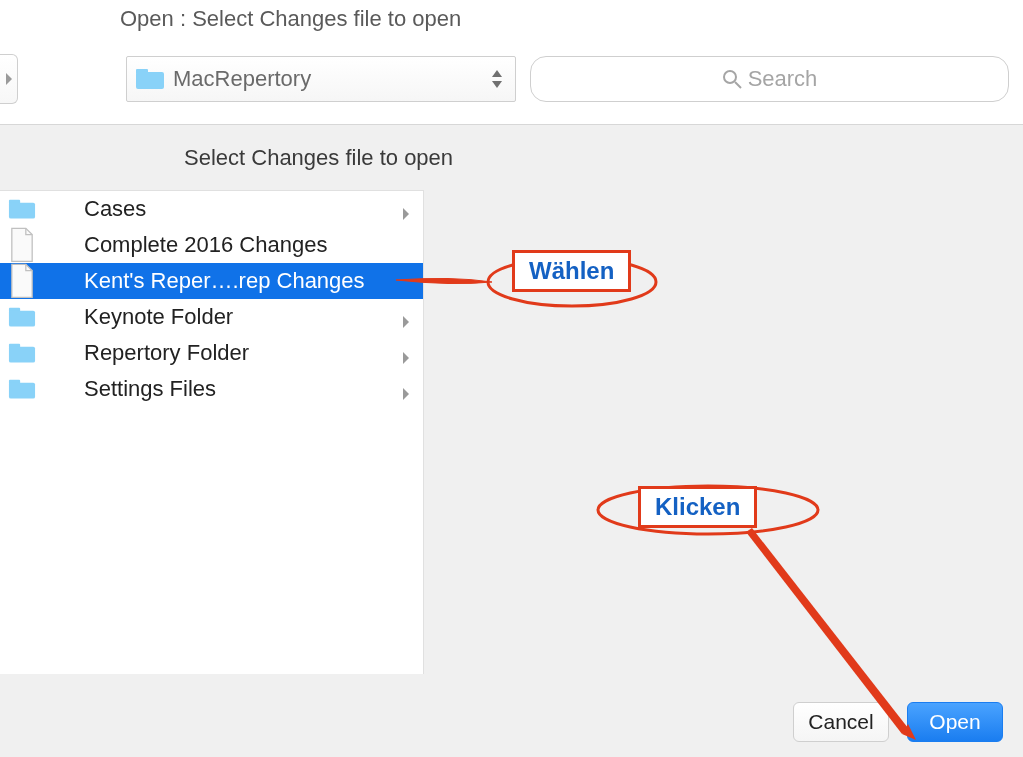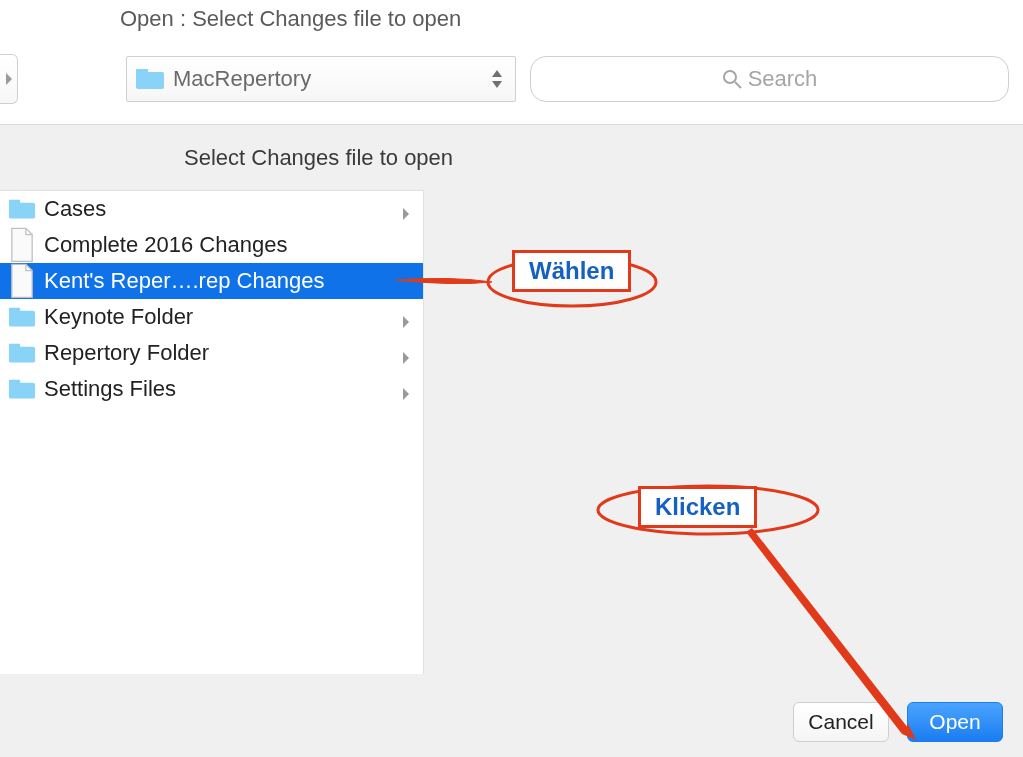--- a/index.html
+++ b/index.html
@@ -136,20 +136,21 @@
     color: #fff;
   }
   .file-list .row .icon-slot {
     width: 28px; height: 24px; display: flex; align-items: center; justify-content: center;
     flex: 0 0 28px;
   }
   .file-list .row .name {
     flex: 1;
     white-space: nowrap;
     overflow: hidden;
+    margin-left: 40px;
   }
   .file-list .row .chevron {
     width: 12px; height: 16px; flex: 0 0 12px;
   }
   .file-list .row .chevron svg { width: 10px; height: 14px; fill: #9a9a9a; }
 
   .preview-column {
     flex: 1;
     display: flex;
     flex-direction: column;

